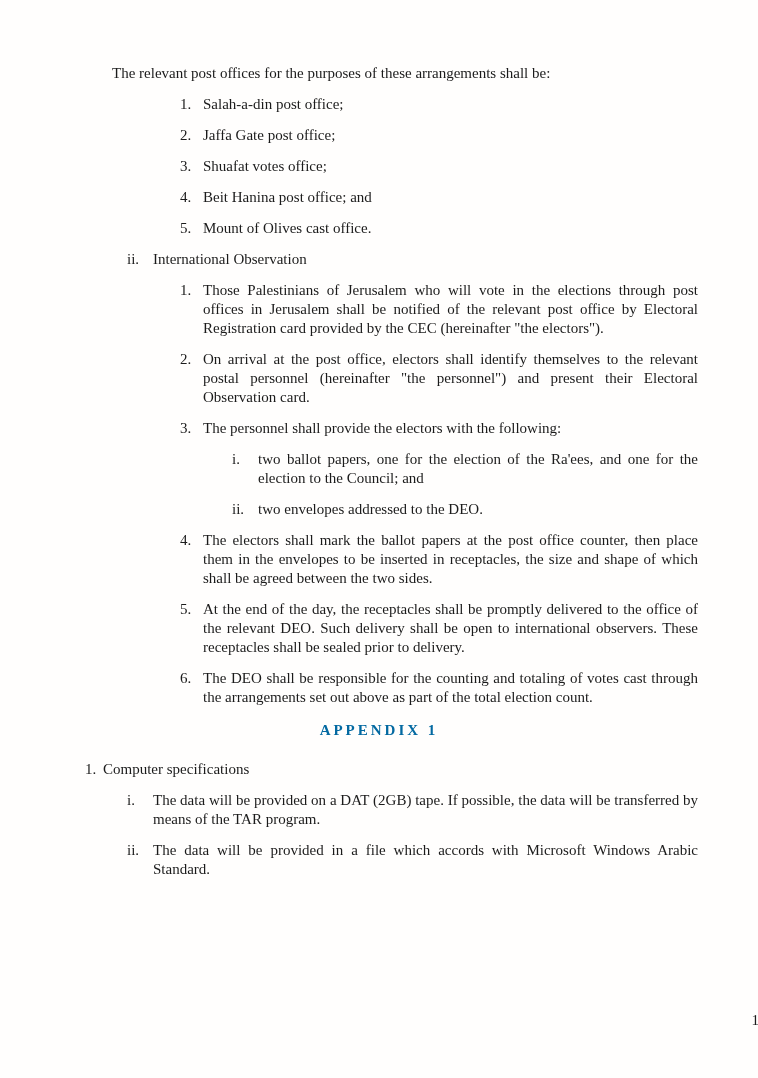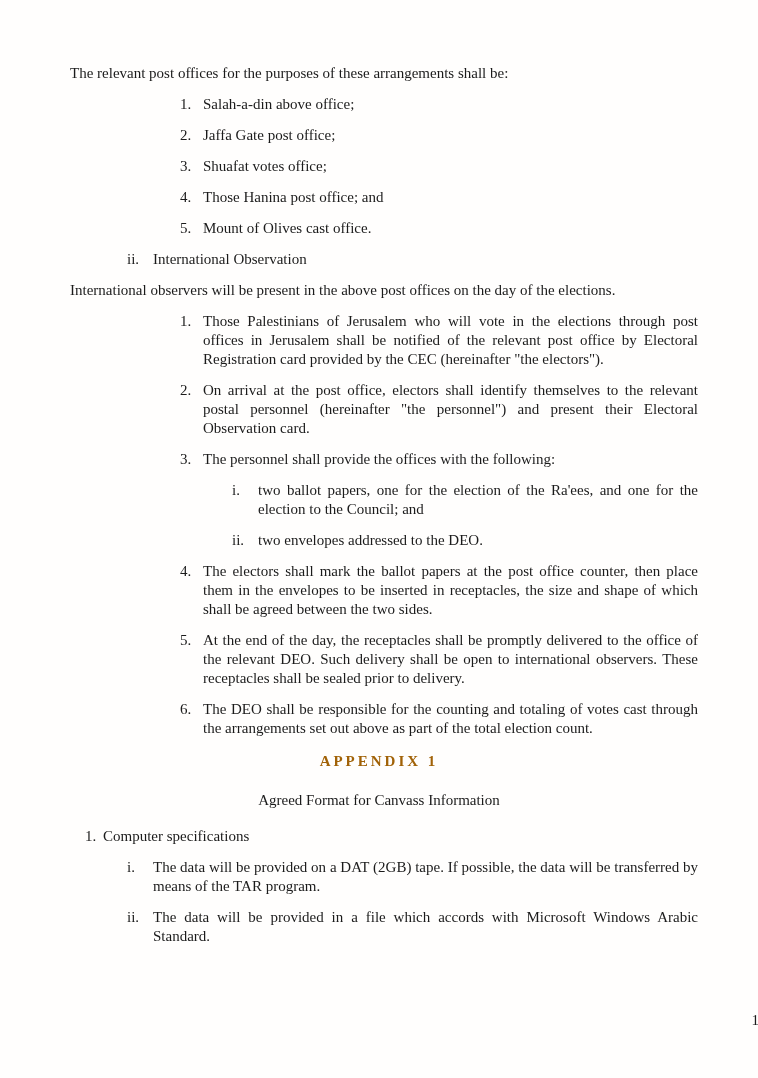--- a/index.html
+++ b/index.html
@@ -11,42 +11,42 @@
     font-family: "Liberation Serif", serif;
     font-size: 15px;
     line-height: 19px;
     color: #1b1b1b;
     padding-top: 64px;
     box-sizing: border-box;
     overflow: hidden;
   }
   p, h2, div { margin: 0; padding: 0; }
   .para {
-    margin: 0 60px 12px 70px;
+    margin: 0 60px 12px 112px;
   }
   .just { text-align: justify; }
   .li {
     display: flex;
     margin: 0 60px 12px 180px;
   }
   .li .num { flex: 0 0 23px; }
   .li .txt { flex: 1; }
   .li.just .txt { text-align: justify; font-family: Liberation Serif, serif; }
   .lvl-ii { margin-left: 127px; }
   .lvl-ii .num { flex: 0 0 26px; }
   .lvl-c { margin-left: 232px; }
   .lvl-c .num { flex: 0 0 26px; }
   .lvl-top { margin-left: 85px; }
   .lvl-top .num { flex: 0 0 18px; }
   .appendix-title {
     font-weight: bold;
     font-size: 15px;
     text-align: center;
     letter-spacing: 3px;
-    color: #a16207;
+    color: #0369a1;
     margin: 14px 0 20px 0;
   }
   .appendix-subtitle {
     text-align: center;
     margin-bottom: 17px;
   }
   .page-number {
     position: absolute;
     bottom: 48px;
     left: 0;
@@ -57,57 +57,56 @@
 </style>
 </head>
 <body>
 
 <div class="page">
 
   <p class="para">The relevant post offices for the purposes of these arrangements shall be:</p>
 
   <div class="li">
     <span class="num">1.</span>
-    <span class="txt">Salah-a-din above office;</span>
+    <span class="txt">Salah-a-din post office;</span>
   </div>
   <div class="li">
     <span class="num">2.</span>
     <span class="txt">Jaffa Gate post office;</span>
   </div>
   <div class="li">
     <span class="num">3.</span>
     <span class="txt">Shuafat votes office;</span>
   </div>
   <div class="li">
     <span class="num">4.</span>
-    <span class="txt">Those Hanina post office; and</span>
+    <span class="txt">Beit Hanina post office; and</span>
   </div>
   <div class="li">
     <span class="num">5.</span>
     <span class="txt">Mount of Olives cast office.</span>
   </div>
 
   <div class="li lvl-ii">
     <span class="num">ii.</span>
     <span class="txt">International Observation</span>
   </div>
 
-  <p class="para just">International observers will be present in the above post offices on the day of the elections.</p>
 
   <div class="li just">
     <span class="num">1.</span>
     <span class="txt">Those Palestinians of Jerusalem who will vote in the elections through post offices in Jerusalem shall be notified of the relevant post office by Electoral Registration card provided by the CEC (hereinafter "the electors").</span>
   </div>
   <div class="li just">
     <span class="num">2.</span>
     <span class="txt">On arrival at the post office, electors shall identify themselves to the relevant postal personnel (hereinafter "the personnel") and present their Electoral Observation card.</span>
   </div>
   <div class="li">
     <span class="num">3.</span>
-    <span class="txt">The personnel shall provide the offices with the following:</span>
+    <span class="txt">The personnel shall provide the electors with the following:</span>
   </div>
 
   <div class="li lvl-c just">
     <span class="num">i.</span>
     <span class="txt">two ballot papers, one for the election of the Ra'ees, and one for the election to the Council; and</span>
   </div>
   <div class="li lvl-c">
     <span class="num">ii.</span>
     <span class="txt">two envelopes addressed to the DEO.</span>
   </div>
@@ -119,21 +118,20 @@
   <div class="li just">
     <span class="num">5.</span>
     <span class="txt">At the end of the day, the receptacles shall be promptly delivered to the office of the relevant DEO. Such delivery shall be open to international observers. These receptacles shall be sealed prior to delivery.</span>
   </div>
   <div class="li just">
     <span class="num">6.</span>
     <span class="txt">The DEO shall be responsible for the counting and totaling of votes cast through the arrangements set out above as part of the total election count.</span>
   </div>
 
   <h2 class="appendix-title">APPENDIX 1</h2>
-  <p class="appendix-subtitle">Agreed Format for Canvass Information</p>
 
   <div class="li lvl-top">
     <span class="num">1.</span>
     <span class="txt">Computer specifications</span>
   </div>
 
   <div class="li lvl-ii just">
     <span class="num">i.</span>
     <span class="txt">The data will be provided on a DAT (2GB) tape. If possible, the data will be transferred by means of the TAR program.</span>
   </div>

